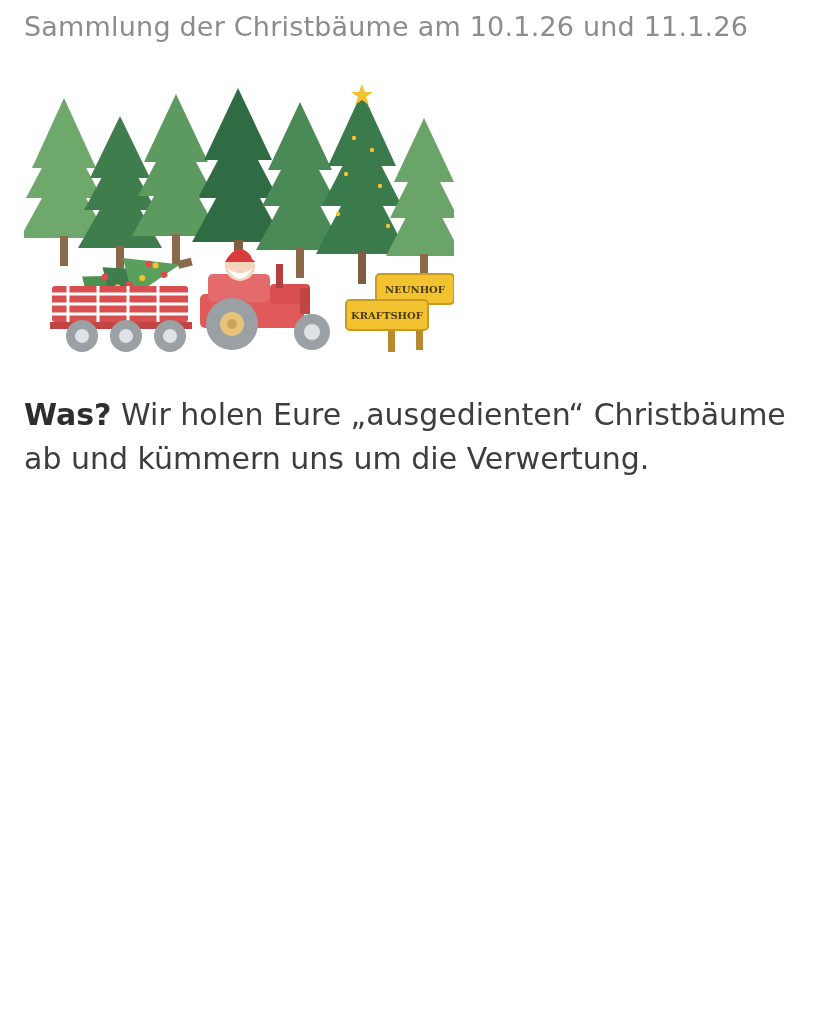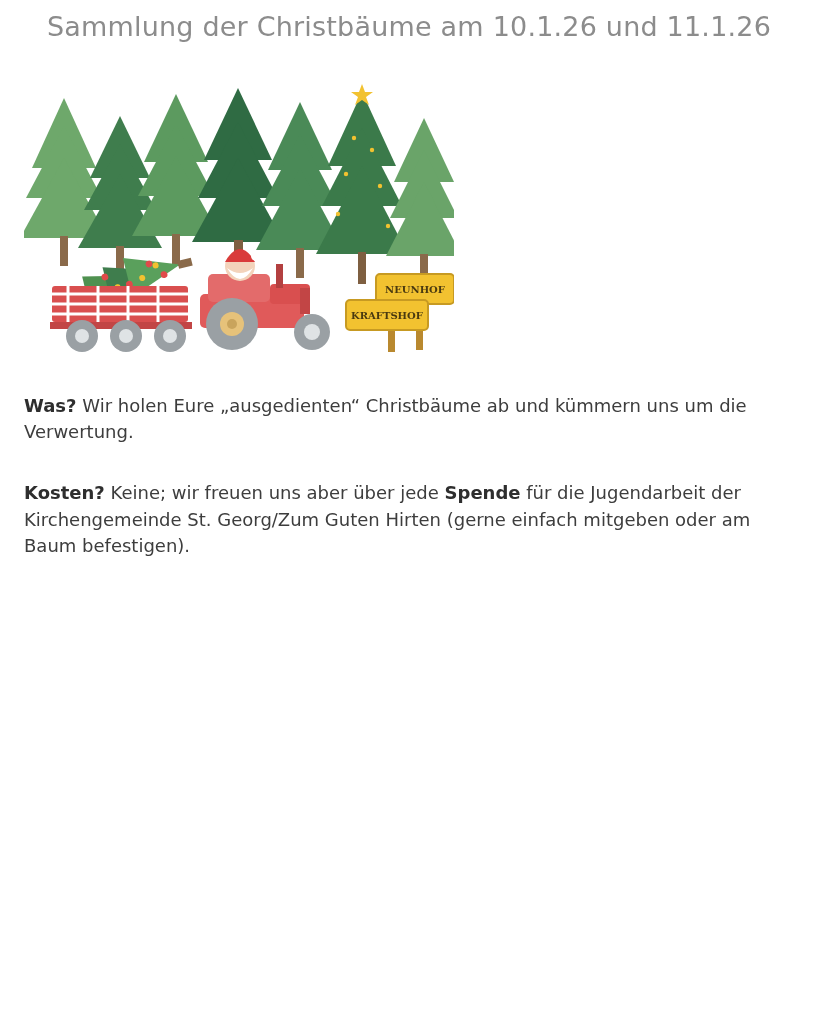--- a/index.html
+++ b/index.html
@@ -26,37 +26,36 @@
 
   
   .headline {
     font-size: 27px;
     line-height: 1.25;
     color: #8c8c8c;
     font-weight: 400;
     letter-spacing: 0.2px;
     padding-top: 10px;
     margin: 0 0 34px 0;
-    text-align: center;
   }
 
   
   .illustration {
     position: relative;
     width: 430px;
     height: 275px;
     margin: 0 0 40px 0;
     background: #5eead4;
     overflow: hidden;
   }
   .illus-svg { display: block; width: 430px; height: 275px; }
 
   
   .block {
-    font-size: 18px;
+    font-size: 30px;
     line-height: 1.48;
     color: #3d3d3d;
     margin: 0 0 34px 0;
     max-width: 780px;
     font-weight: 400;
   }
   .block:last-child { margin-bottom: 0; }
   .q {
     font-weight: 700;
     color: #2e2e2e;
@@ -214,17 +213,14 @@
       </g>
     </svg>
   </div>
 
   <p class="block">
     <span class="q">Was?</span><span> Wir holen Eure „ausgedienten“ Christbäume ab und kümmern uns um die Verwertung.</span>
   </p>
 
 
 
-  <p class="block">
-    <span class="q">Kosten?</span><span> Keine; wir freuen uns aber über jede </span><span class="strong">Spende</span><span> für die Jugendarbeit der Kirchengemeinde St. Georg/Zum Guten Hirten (gerne einfach mitgeben oder am Baum befestigen).</span>
-  </p>
 
 </div>
 
 </body></html>

